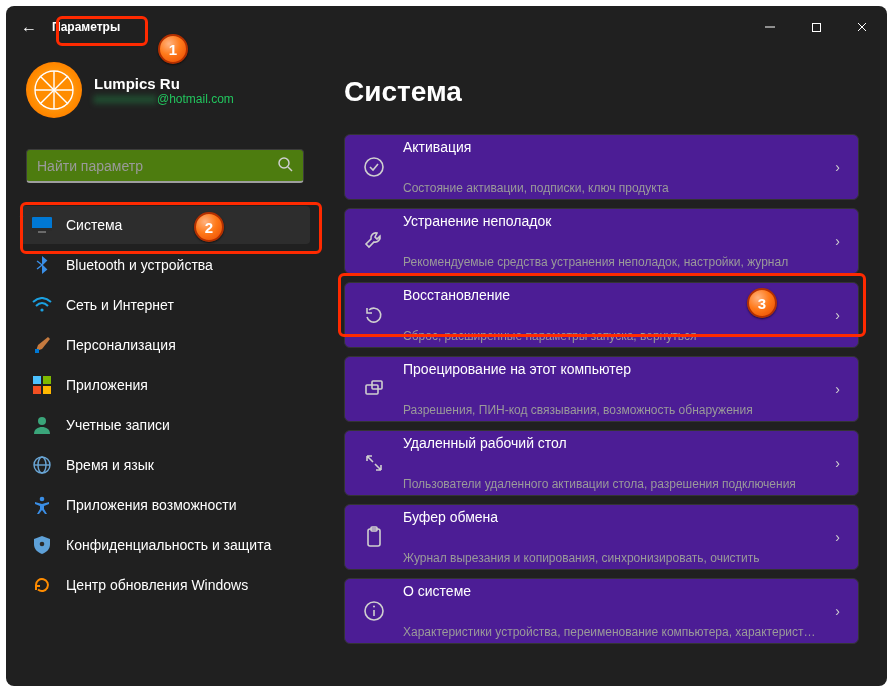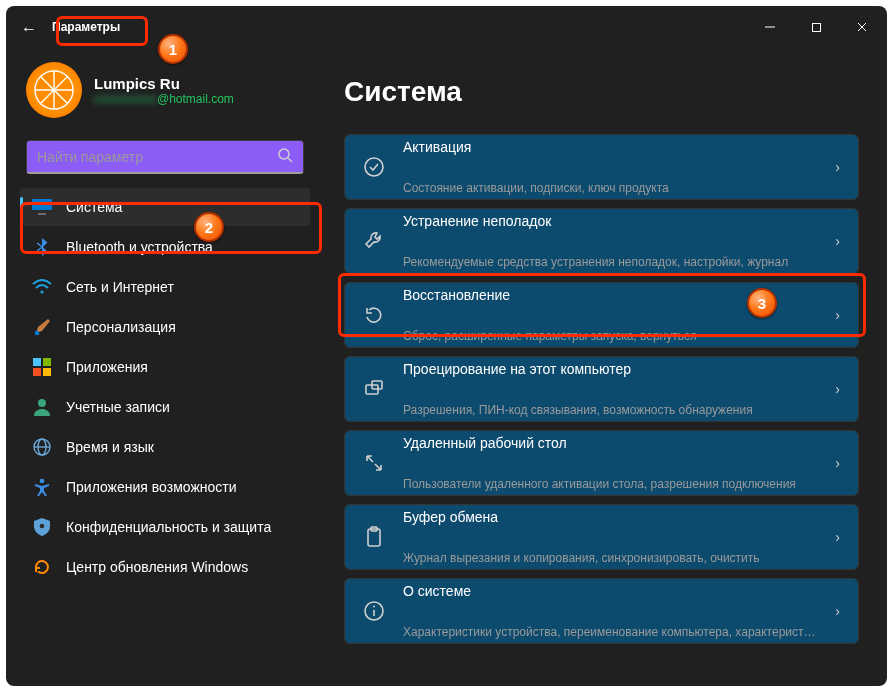--- a/index.html
+++ b/index.html
@@ -11,44 +11,44 @@
   .titlebar { height: 42px; display: flex; align-items: center; justify-content: space-between; padding: 0 2px 0 8px; }
   .titlebar-left { display: flex; align-items: center; gap: 8px; }
   .back-btn { width: 30px; height: 30px; display:flex; align-items:center; justify-content:center; color:#fff; font-size:16px; }
   .app-title { color:#fff; font-size:12px; font-weight:600; }
   .winbtns { display:flex; }
   .winbtn { width:46px; height:32px; display:flex; align-items:center; justify-content:center; color:#fff; }
 
   .body { flex:1; display:flex; overflow:hidden; }
 
   
-  .sidebar { width: 310px; padding: 14px 6px 14px 14px; display:flex; flex-direction:column; gap:2px; }
+  .sidebar { width: 310px; padding: 14px 6px 14px 14px; display:flex; flex-direction:column; gap:11px; }
   .profile { display:flex; align-items:center; gap:12px; margin-bottom:10px; margin-left:6px;}
   .avatar { width:56px; height:56px; border-radius:50%; background: radial-gradient(circle at center, #ffb347 0%, #ff8c00 60%, #ff6a00 100%); display:flex; align-items:center; justify-content:center; overflow:hidden; }
   .avatar svg { width:44px; height:44px; }
   .profile-text .name { color:#fff; font-size:15px; font-weight:600; }
   .profile-text .mail { color:#22c55e; font-size:12px; filter: blur(0px); }
   .mail .blurred { filter: blur(3px); letter-spacing:1px; }
 
-  .searchwrap { margin: 10px 6px 12px 6px; display:flex; align-items:center; background:#8b5cf6; border:1px solid #3c3c3c; border-bottom:2px solid #9e9e9e; border-radius:4px; height:34px; padding:0 10px; }
+  .searchwrap { margin: 10px 6px 12px 6px; display:flex; align-items:center; background:#4d7c0f; border:1px solid #3c3c3c; border-bottom:2px solid #9e9e9e; border-radius:4px; height:34px; padding:0 10px; }
   .searchwrap input { flex:1; background:transparent; border:none; outline:none; color:#fff; font-size:14px; }
   .searchwrap input::placeholder { color:#9a9a9a; }
   .searchwrap .sicon { color:#cfcfcf; }
 
   .nav { display:flex; flex-direction:column; gap:2px; }
   .nav-item { display:flex; align-items:center; gap:14px; height:38px; padding:0 12px; border-radius:4px; color:#fff; font-size:14px; cursor:pointer; position:relative; }
   .nav-item.selected { background:#2d2d2d; }
   .nav-item.selected::before { content:""; position:absolute; left:0; top:9px; bottom:9px; width:3px; background:#4cc2ff; border-radius:3px; }
   .nav-icon { width:20px; height:20px; display:flex; align-items:center; justify-content:center; }
 
   
   .main { flex:1; padding: 28px 28px 14px 28px; overflow:auto; }
   .page-title { color:#fff; font-size:28px; font-weight:600; margin-bottom:26px; }
   .cards { display:flex; flex-direction:column; gap:8px; }
-  .card { background:#0c4a6e; border:1px solid #343434; border-radius:6px; height:66px; display:flex; align-items:center; padding:0 18px; gap:18px; cursor:pointer; }
+  .card { background:#4c1d95; border:1px solid #343434; border-radius:6px; height:66px; display:flex; align-items:center; padding:0 18px; gap:18px; cursor:pointer; }
   .card .cicon { width:22px; height:22px; color:#cfcfcf; display:flex; align-items:center; justify-content:center; flex-shrink:0; }
   .card .ctext { flex:1; display:flex; flex-direction:column; gap:2px; overflow:hidden; }
   .card .ctitle { color:#fff; font-size:14px; }
   .card .cdesc { color:#9a9a9a; font-size:12px; white-space:nowrap; overflow:hidden; text-overflow:ellipsis;margin-top:24px; }
   .card .chevron { color:#cfcfcf; font-size:14px; }
 
   
   .anno { position:absolute; border:3px solid #ff2a00; border-radius:6px; pointer-events:none; }
   .badge { position:absolute; width:30px; height:30px; border-radius:50%; display:flex; align-items:center; justify-content:center; font-weight:700; font-size:15px; color:#fff;
            background: radial-gradient(circle at 35% 30%, #ffb380 0%, #ff7a1a 45%, #e84800 100%); border:2px solid #b33000; box-shadow:0 1px 2px rgba(0,0,0,.6); pointer-events:none;}

